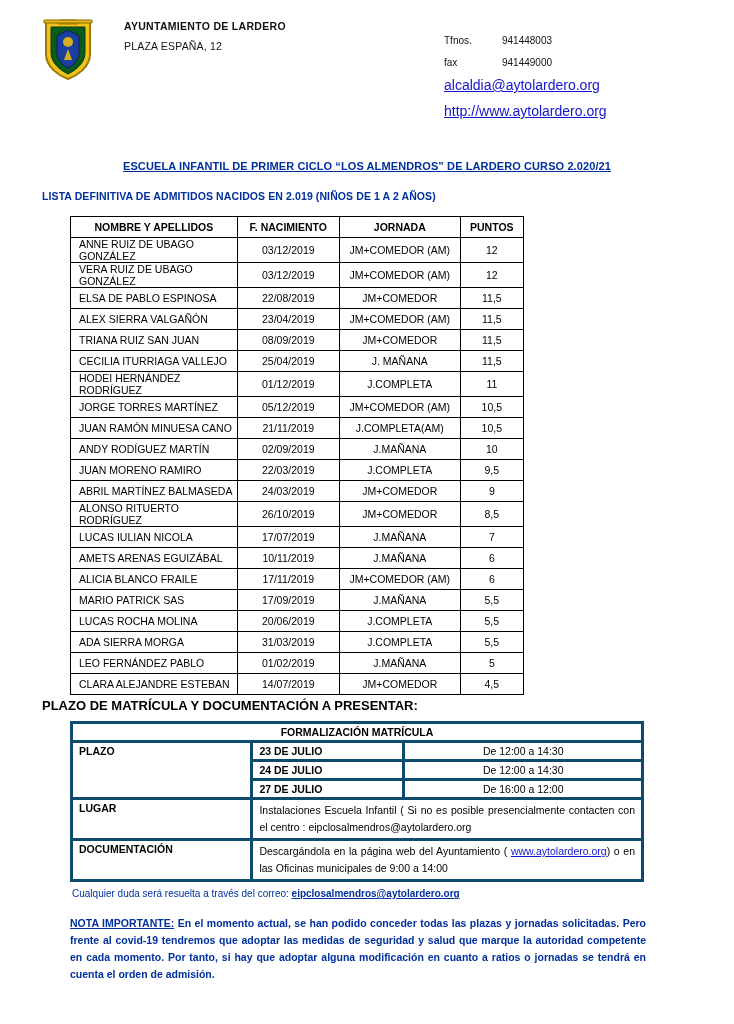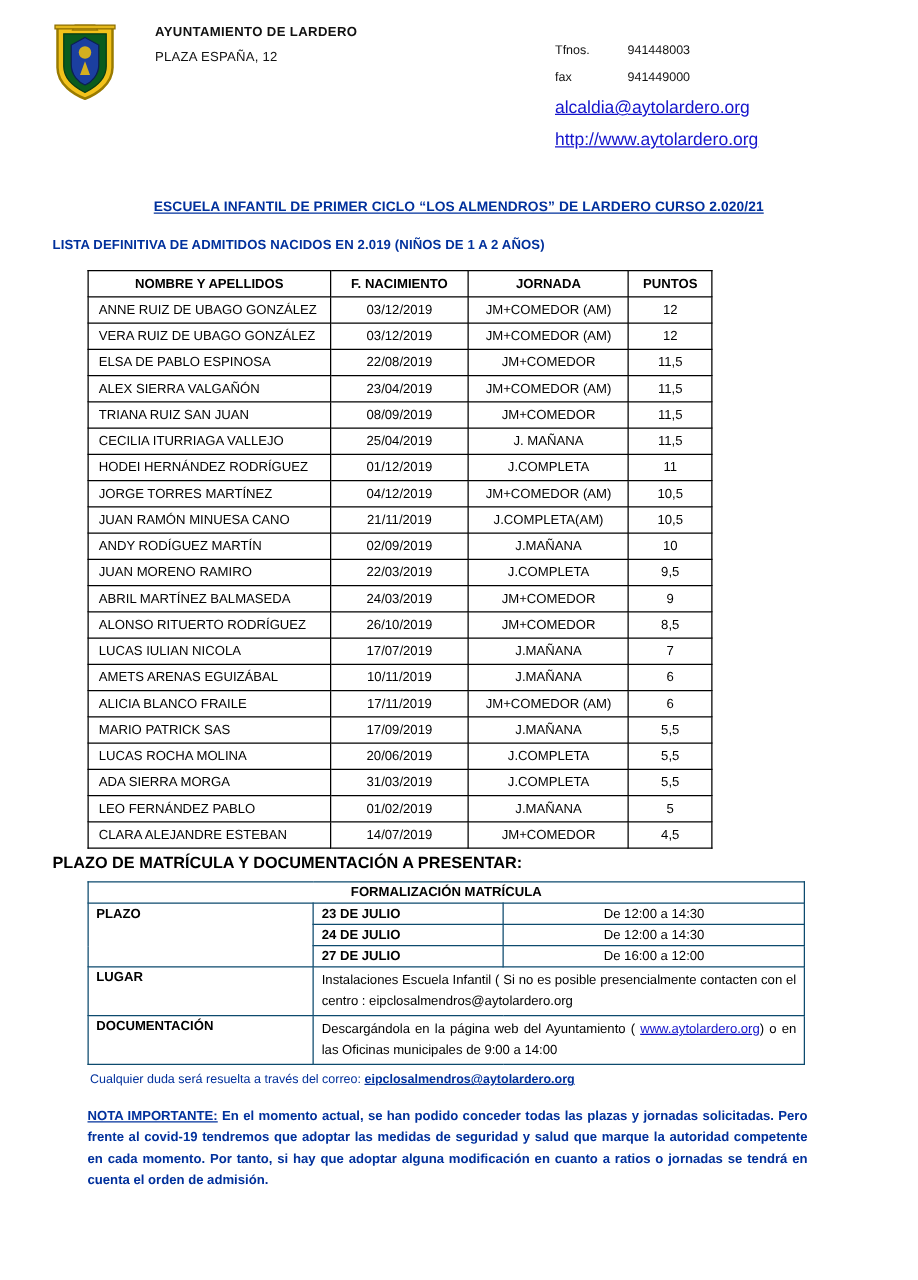--- a/index.html
+++ b/index.html
@@ -98,21 +98,21 @@
     margin-top: 18px;
     margin-left: 2px;
     letter-spacing: .1px;
   }
 
   
   table.admit {
     border-collapse: collapse;
     margin-top: 14px;
     margin-left: 30px;
-    width: 500px;
+    width: 454px;
     font-family: "Liberation Sans", sans-serif;
   }
   table.admit th, table.admit td {
     border: 1px solid #000;
     font-size: 10.5px;
     height: 20px;
     padding: 0 4px;
   }
   table.admit th {
     font-weight: bold;
@@ -141,21 +141,21 @@
 
   
   table.matricula {
     border-collapse: collapse;
     margin-top: 8px;
     margin-left: 30px;
     width: 574px;
     font-family: "Liberation Sans", sans-serif;
   }
   table.matricula td, table.matricula th {
-    border: 1px solid #0c4a6e;
+    border: 3px solid #0c4a6e;
     font-size: 10.5px;
     padding: 2px 6px;
     vertical-align: top;
   }
   table.matricula th.mat-head {
     text-align: center;
     font-weight: bold;
     font-size: 10.5px;
     padding: 2px;
   }
@@ -295,21 +295,21 @@
           <td class="c">11,5</td>
         </tr>
         <tr>
           <td class="name">HODEI HERNÁNDEZ RODRÍGUEZ</td>
           <td class="c">01/12/2019</td>
           <td class="c">J.COMPLETA</td>
           <td class="c">11</td>
         </tr>
         <tr>
           <td class="name">JORGE TORRES MARTÍNEZ</td>
-          <td class="c">04/12/2019</td>
+          <td class="c">05/12/2019</td>
           <td class="c">JM+COMEDOR (AM)</td>
           <td class="c">10,5</td>
         </tr>
         <tr>
           <td class="name">JUAN RAMÓN MINUESA CANO</td>
           <td class="c">21/11/2019</td>
           <td class="c">J.COMPLETA(AM)</td>
           <td class="c">10,5</td>
         </tr>
         <tr>

